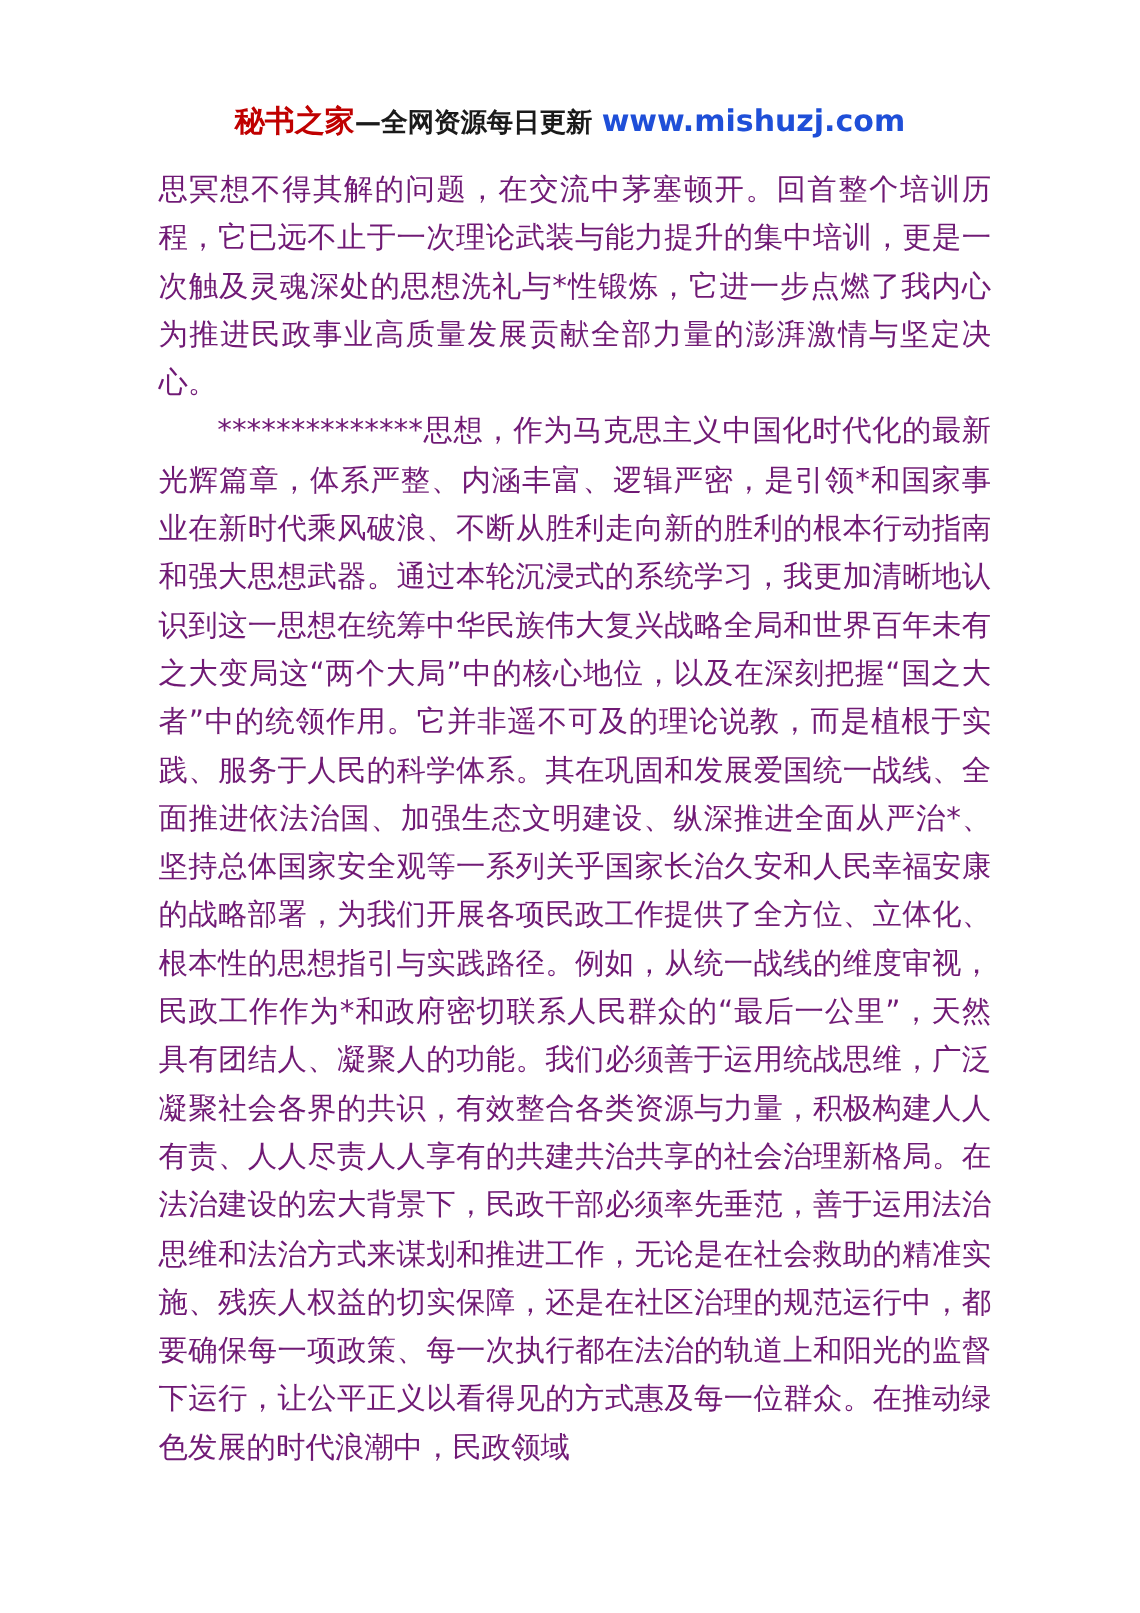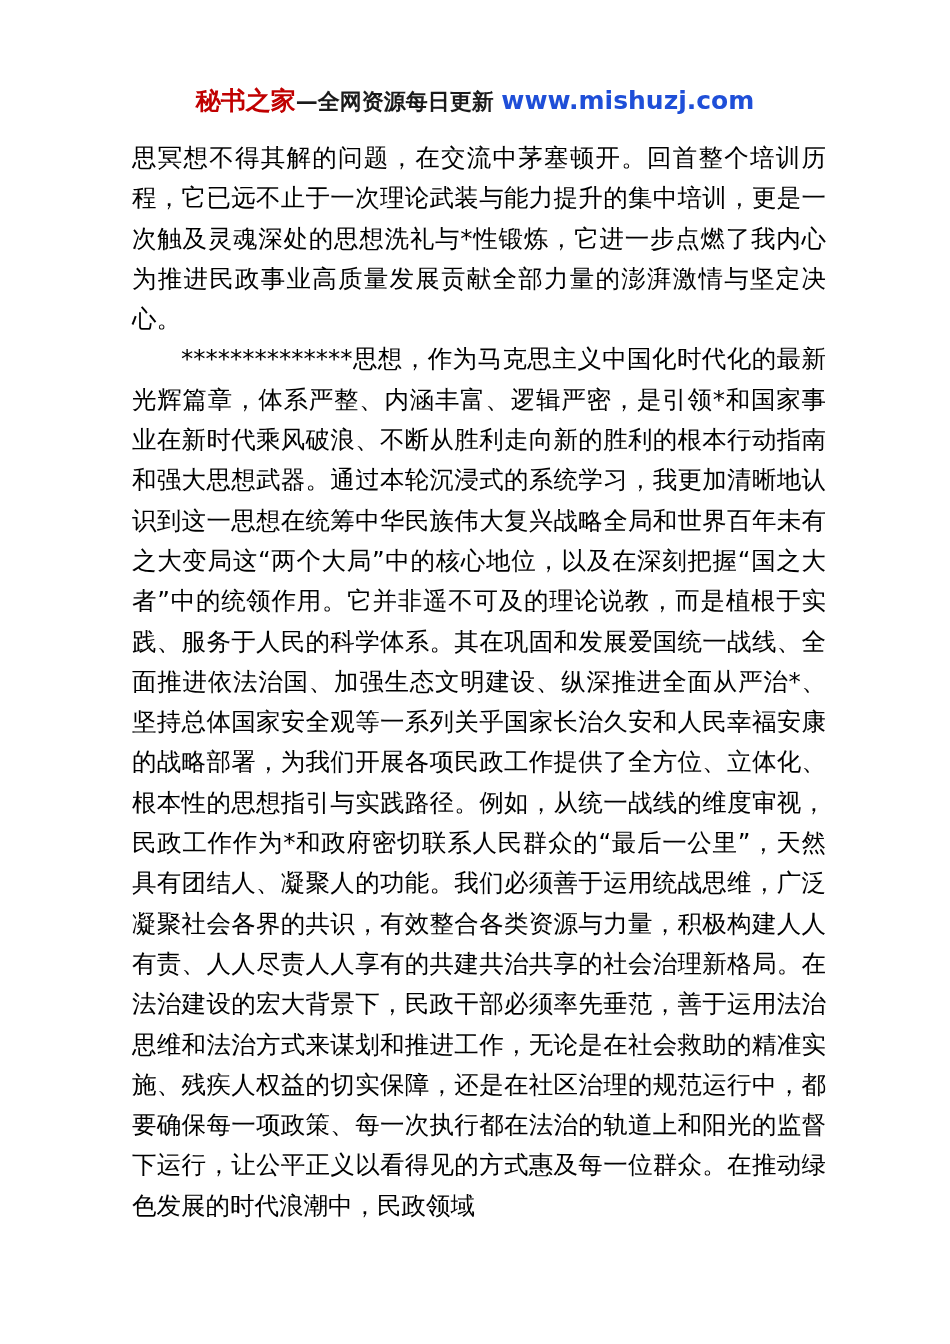--- a/index.html
+++ b/index.html
@@ -48,21 +48,21 @@
   }
   .body-text {
     position: absolute;
     top: 138px;
     left: 132px;
     width: 694px;
     font-size: 24.5px;
     line-height: 40.3px;
     text-align: justify;
     text-justify: inter-ideograph;
-    color: #000000;
+    color: #701a75;
     font-family: "DejaVu Sans", "Liberation Sans", sans-serif;
   }
   .body-text p {
     margin: 0;
     padding: 0;
     text-align: justify;
     text-justify: inter-ideograph;
   }
   .indent2 {
     text-indent: 2em;

